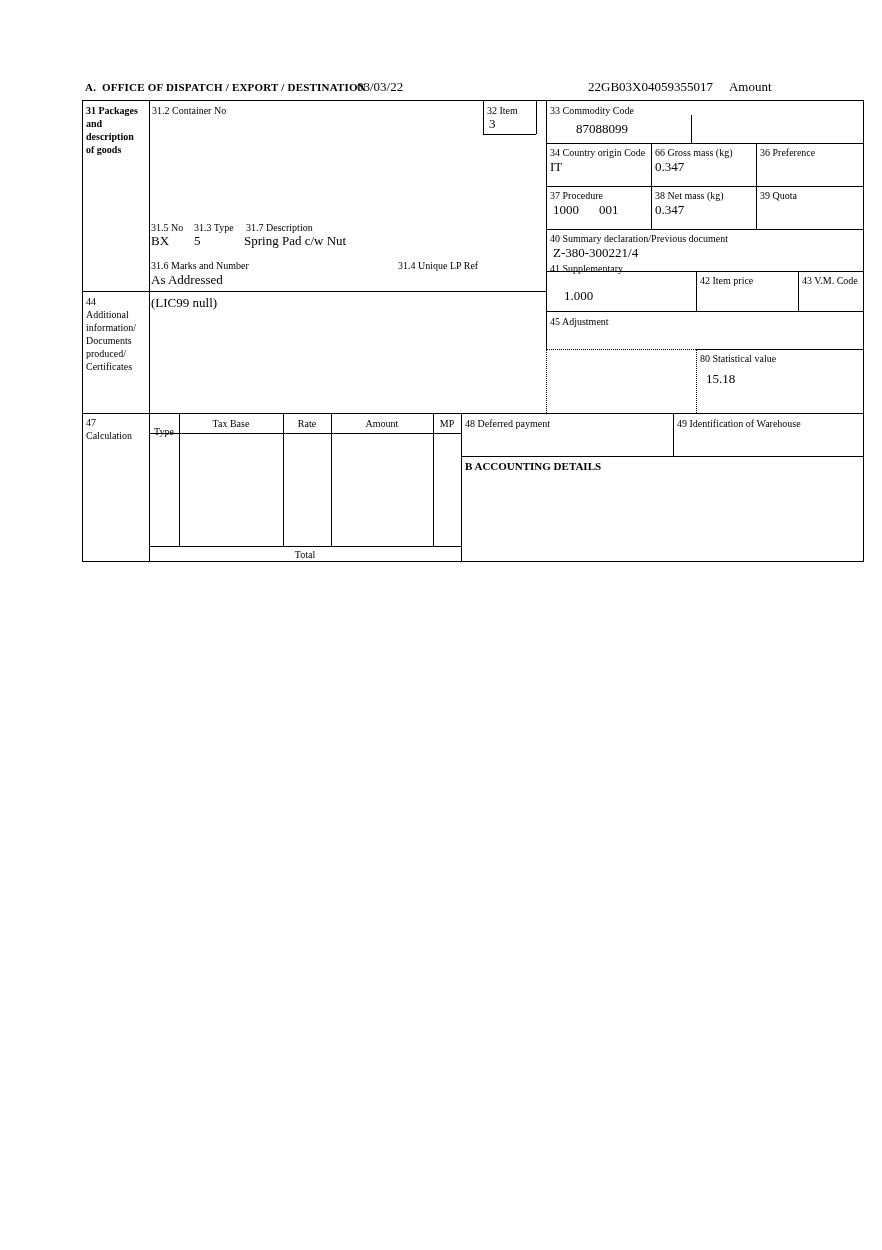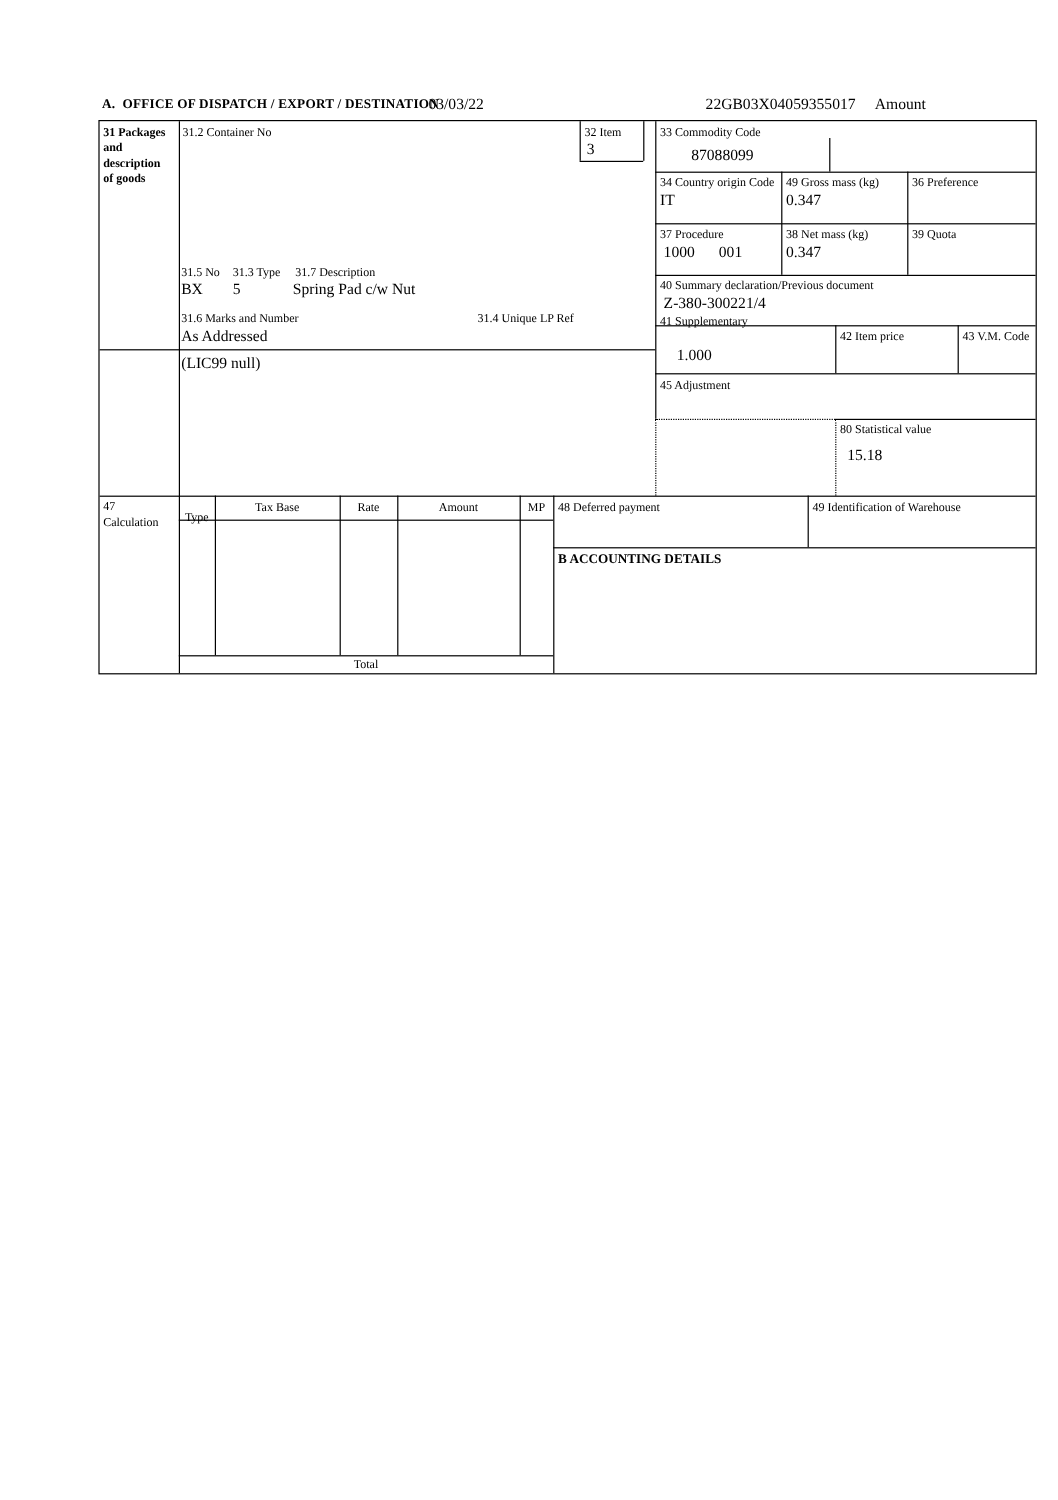--- a/index.html
+++ b/index.html
@@ -80,21 +80,21 @@
 
   <div class="lbl" style="left:404px;top:4px">32 Item</div>
   <div class="val" style="left:406px;top:15px">3</div>
 
   <div class="lbl" style="left:467px;top:4px">33 Commodity Code</div>
   <div class="val" style="left:493px;top:20px">87088099</div>
 
   <div class="lbl" style="left:467px;top:46px">34 Country origin Code</div>
   <div class="val" style="left:467px;top:58px">IT</div>
 
-  <div class="lbl" style="left:572px;top:46px">49 Gross mass (kg)</div>
+  <div class="lbl" style="left:572px;top:46px">66 Gross mass (kg)</div>
   <div class="val" style="left:572px;top:58px">0.347</div>
 
   <div class="lbl" style="left:677px;top:46px">36 Preference</div>
 
   <div class="lbl" style="left:467px;top:89px">37 Procedure</div>
   <div class="val" style="left:470px;top:101px">1000</div>
   <div class="val" style="left:516px;top:101px">001</div>
 
   <div class="lbl" style="left:572px;top:89px">38 Net mass (kg)</div>
   <div class="val" style="left:572px;top:101px">0.347</div>
@@ -114,20 +114,28 @@
   <div class="lbl" style="left:68px;top:159px">31.6 Marks and Number</div>
   <div class="lbl" style="left:315px;top:159px">31.4 Unique LP Ref</div>
   <div class="val" style="left:68px;top:171px">As Addressed</div>
 
   <div class="lbl" style="left:467px;top:162px">41 Supplementary</div>
   <div class="val" style="left:481px;top:187px">1.000</div>
 
   <div class="lbl" style="left:617px;top:174px">42 Item price</div>
   <div class="lbl" style="left:719px;top:174px">43 V.M. Code</div>
 
+  <div class="block-lbl" style="left:3px;top:194px;width:60px">
+    <span>44</span>
+    <span>Additional</span>
+    <span>information/</span>
+    <span>Documents</span>
+    <span>produced/</span>
+    <span>Certificates</span>
+  </div>
   <div class="val" style="left:68px;top:194px">(LIC99 null)</div>
 
   <div class="lbl" style="left:467px;top:215px">45 Adjustment</div>
 
   <div class="lbl" style="left:617px;top:252px">80 Statistical value</div>
   <div class="val" style="left:623px;top:270px">15.18</div>
 
   <div class="block-lbl" style="left:3px;top:315px;width:60px">
     <span>47</span>
     <span>Calculation</span>

